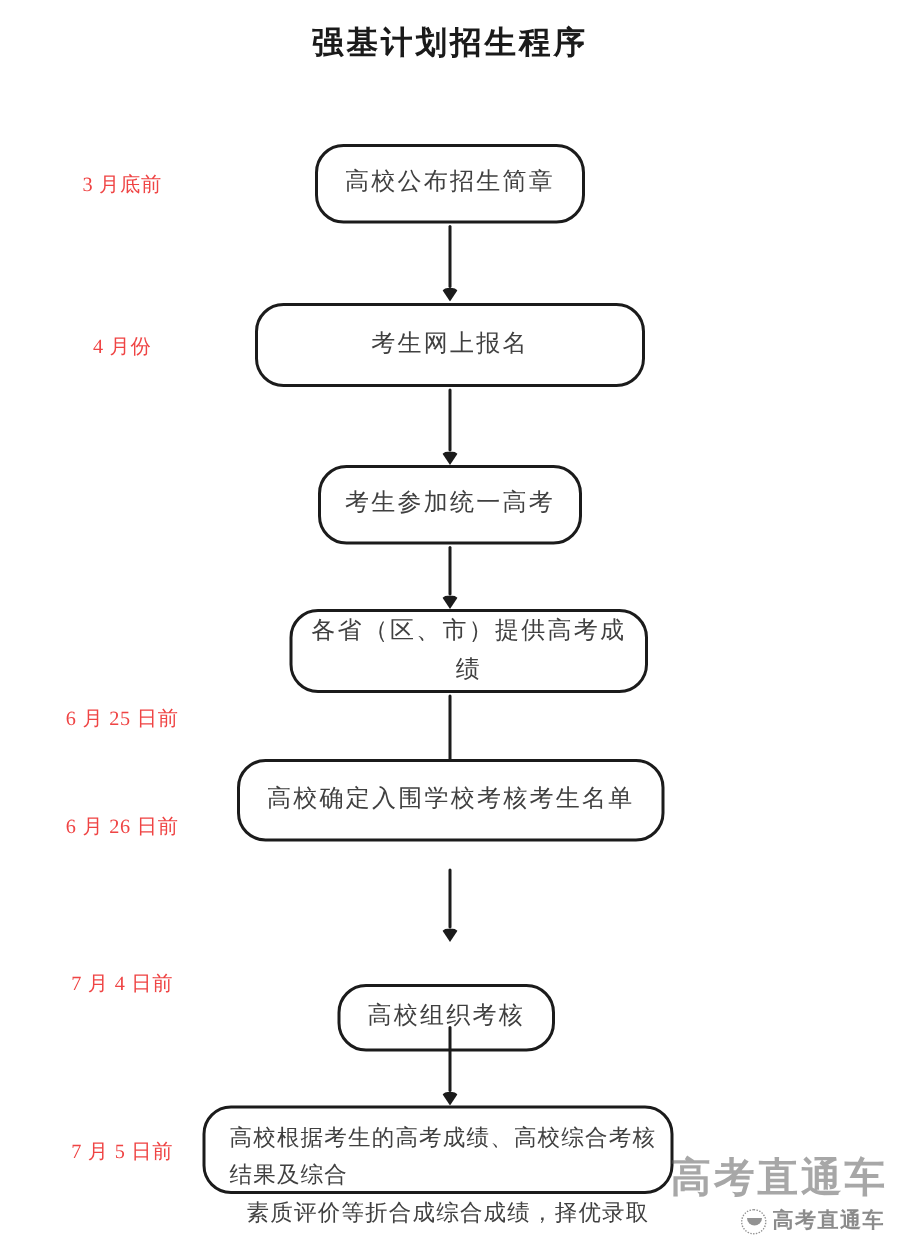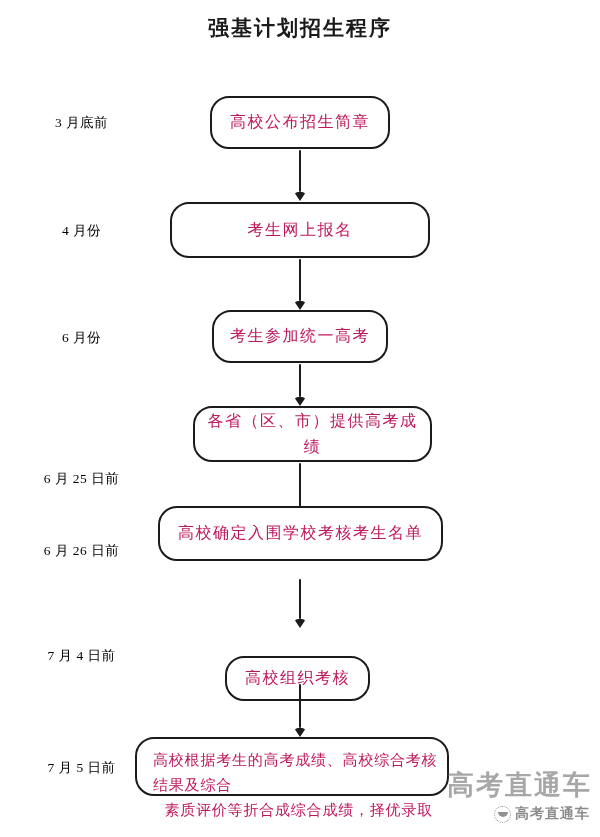--- a/index.html
+++ b/index.html
@@ -33,38 +33,39 @@
     letter-spacing: 2px;
     color: #1a1a1a;
   }
 
   .date-label {
     position: absolute;
     left: 14px;
     width: 135px;
     text-align: center;
     font-size: 13.5px;
-    color: #000000;
+    color: #ef4444;
     letter-spacing: 0.5px;
     white-space: nowrap;
   }
 
   .node {
     position: absolute;
     border: 2px solid #1b1b1b;
     background: #ffffff;
     display: flex;
     align-items: center;
     justify-content: center;
     text-align: center;
-    color: #be185d;
+    color: #404040;
     font-size: 16px;
     letter-spacing: 1.5px;
     line-height: 1.65;
     padding: 2px 6px;
+    font-family: Liberation Mono, monospace;
   }
 
   .node.wide-text {
     font-size: 15px;
     letter-spacing: 0.8px;
     display: block;
     padding-top: 9px;
   }
 
   .node.wide-text .line {
@@ -156,21 +157,20 @@
   </div>
 
   <div class="date-label" style="top:222px;">4 月份</div>
   <div class="node" style="left:170px; top:202px; width:260px; height:56px;">考生网上报名</div>
 
   <div class="connector" style="left:293px; top:259px; height:51px;">
     <div class="shaft" style="height:42px;"></div>
     <div class="head" style="top:42px;"></div>
   </div>
 
-  <div class="date-label" style="top:329px;">6 月份</div>
   <div class="node" style="left:212px; top:310px; width:176px; height:53px;">考生参加统一高考</div>
 
   <div class="connector" style="left:293px; top:364px; height:42px;">
     <div class="shaft" style="height:33px;"></div>
     <div class="head" style="top:33px;"></div>
   </div>
 
   <div class="date-label" style="top:426px;margin-top:44px;">6 月 25 日前</div>
   <div class="node" style="left:193px; top:406px; width:239px; height:56px;text-align:center;">各省（区、市）提供高考成绩</div>
 

